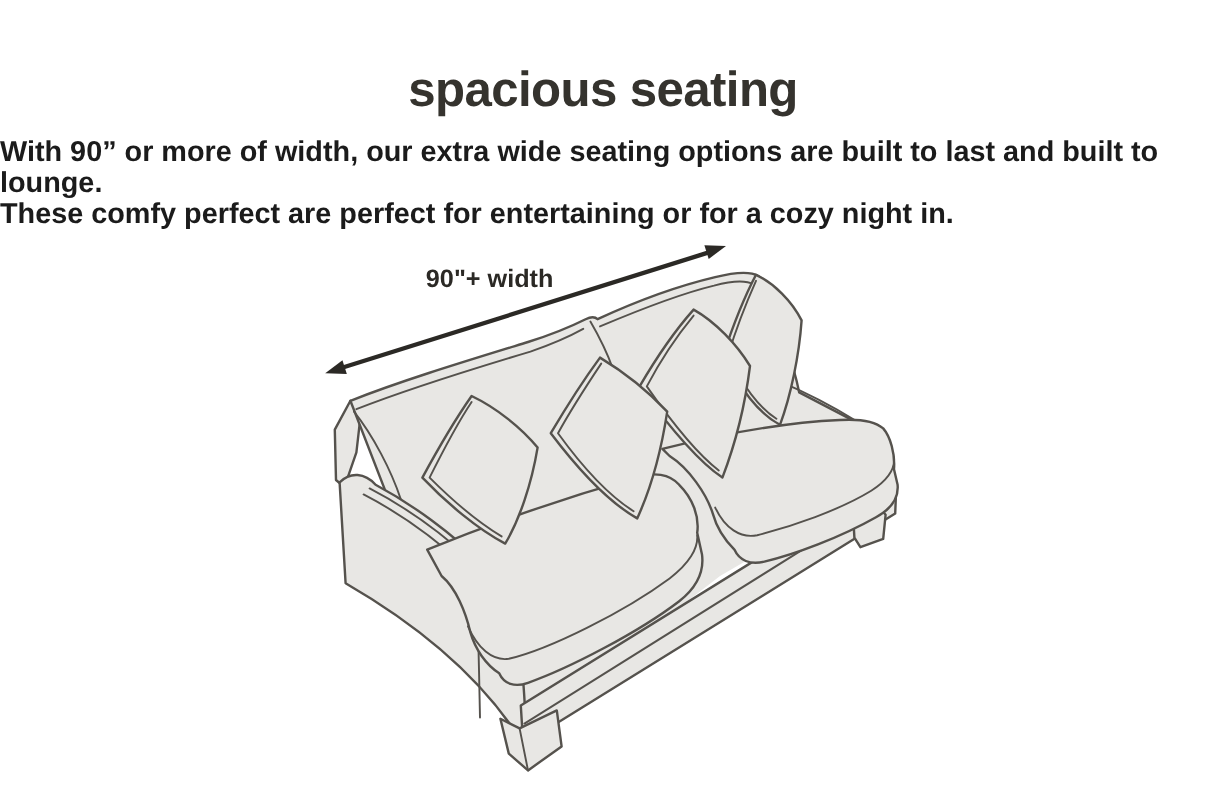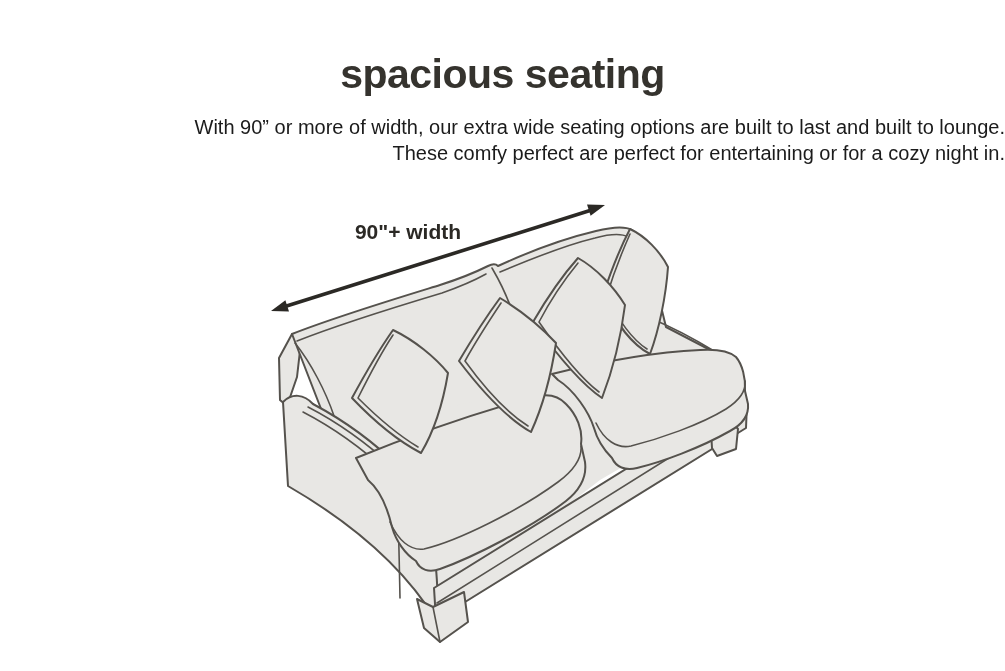--- a/index.html
+++ b/index.html
@@ -16,24 +16,25 @@
     padding-top:53px;
     text-align:center;
     font-size:41px;
     line-height:42px;
     font-weight:bold;
     letter-spacing:-0.5px;
     color:var(--title-text,#35332e);
   }
   .subtitle{
     margin:19px 0 0 0;
-    text-align:right;
-    font-size:20px;
+    text-align:left;
+    font-size:24px;
     line-height:26px;
     color:var(--body-text,#1b1b1b);
+    font-weight:bold;
   }
   .art{
     position:absolute;
     left:0;top:0;width:1005px;height:671px;
   }
   .art svg{display:block;width:100%;height:100%;}
   .shape{
     fill:var(--upholstery-fill,#e8e7e4);
     stroke:var(--outline,#55524d);
     stroke-width:2;

